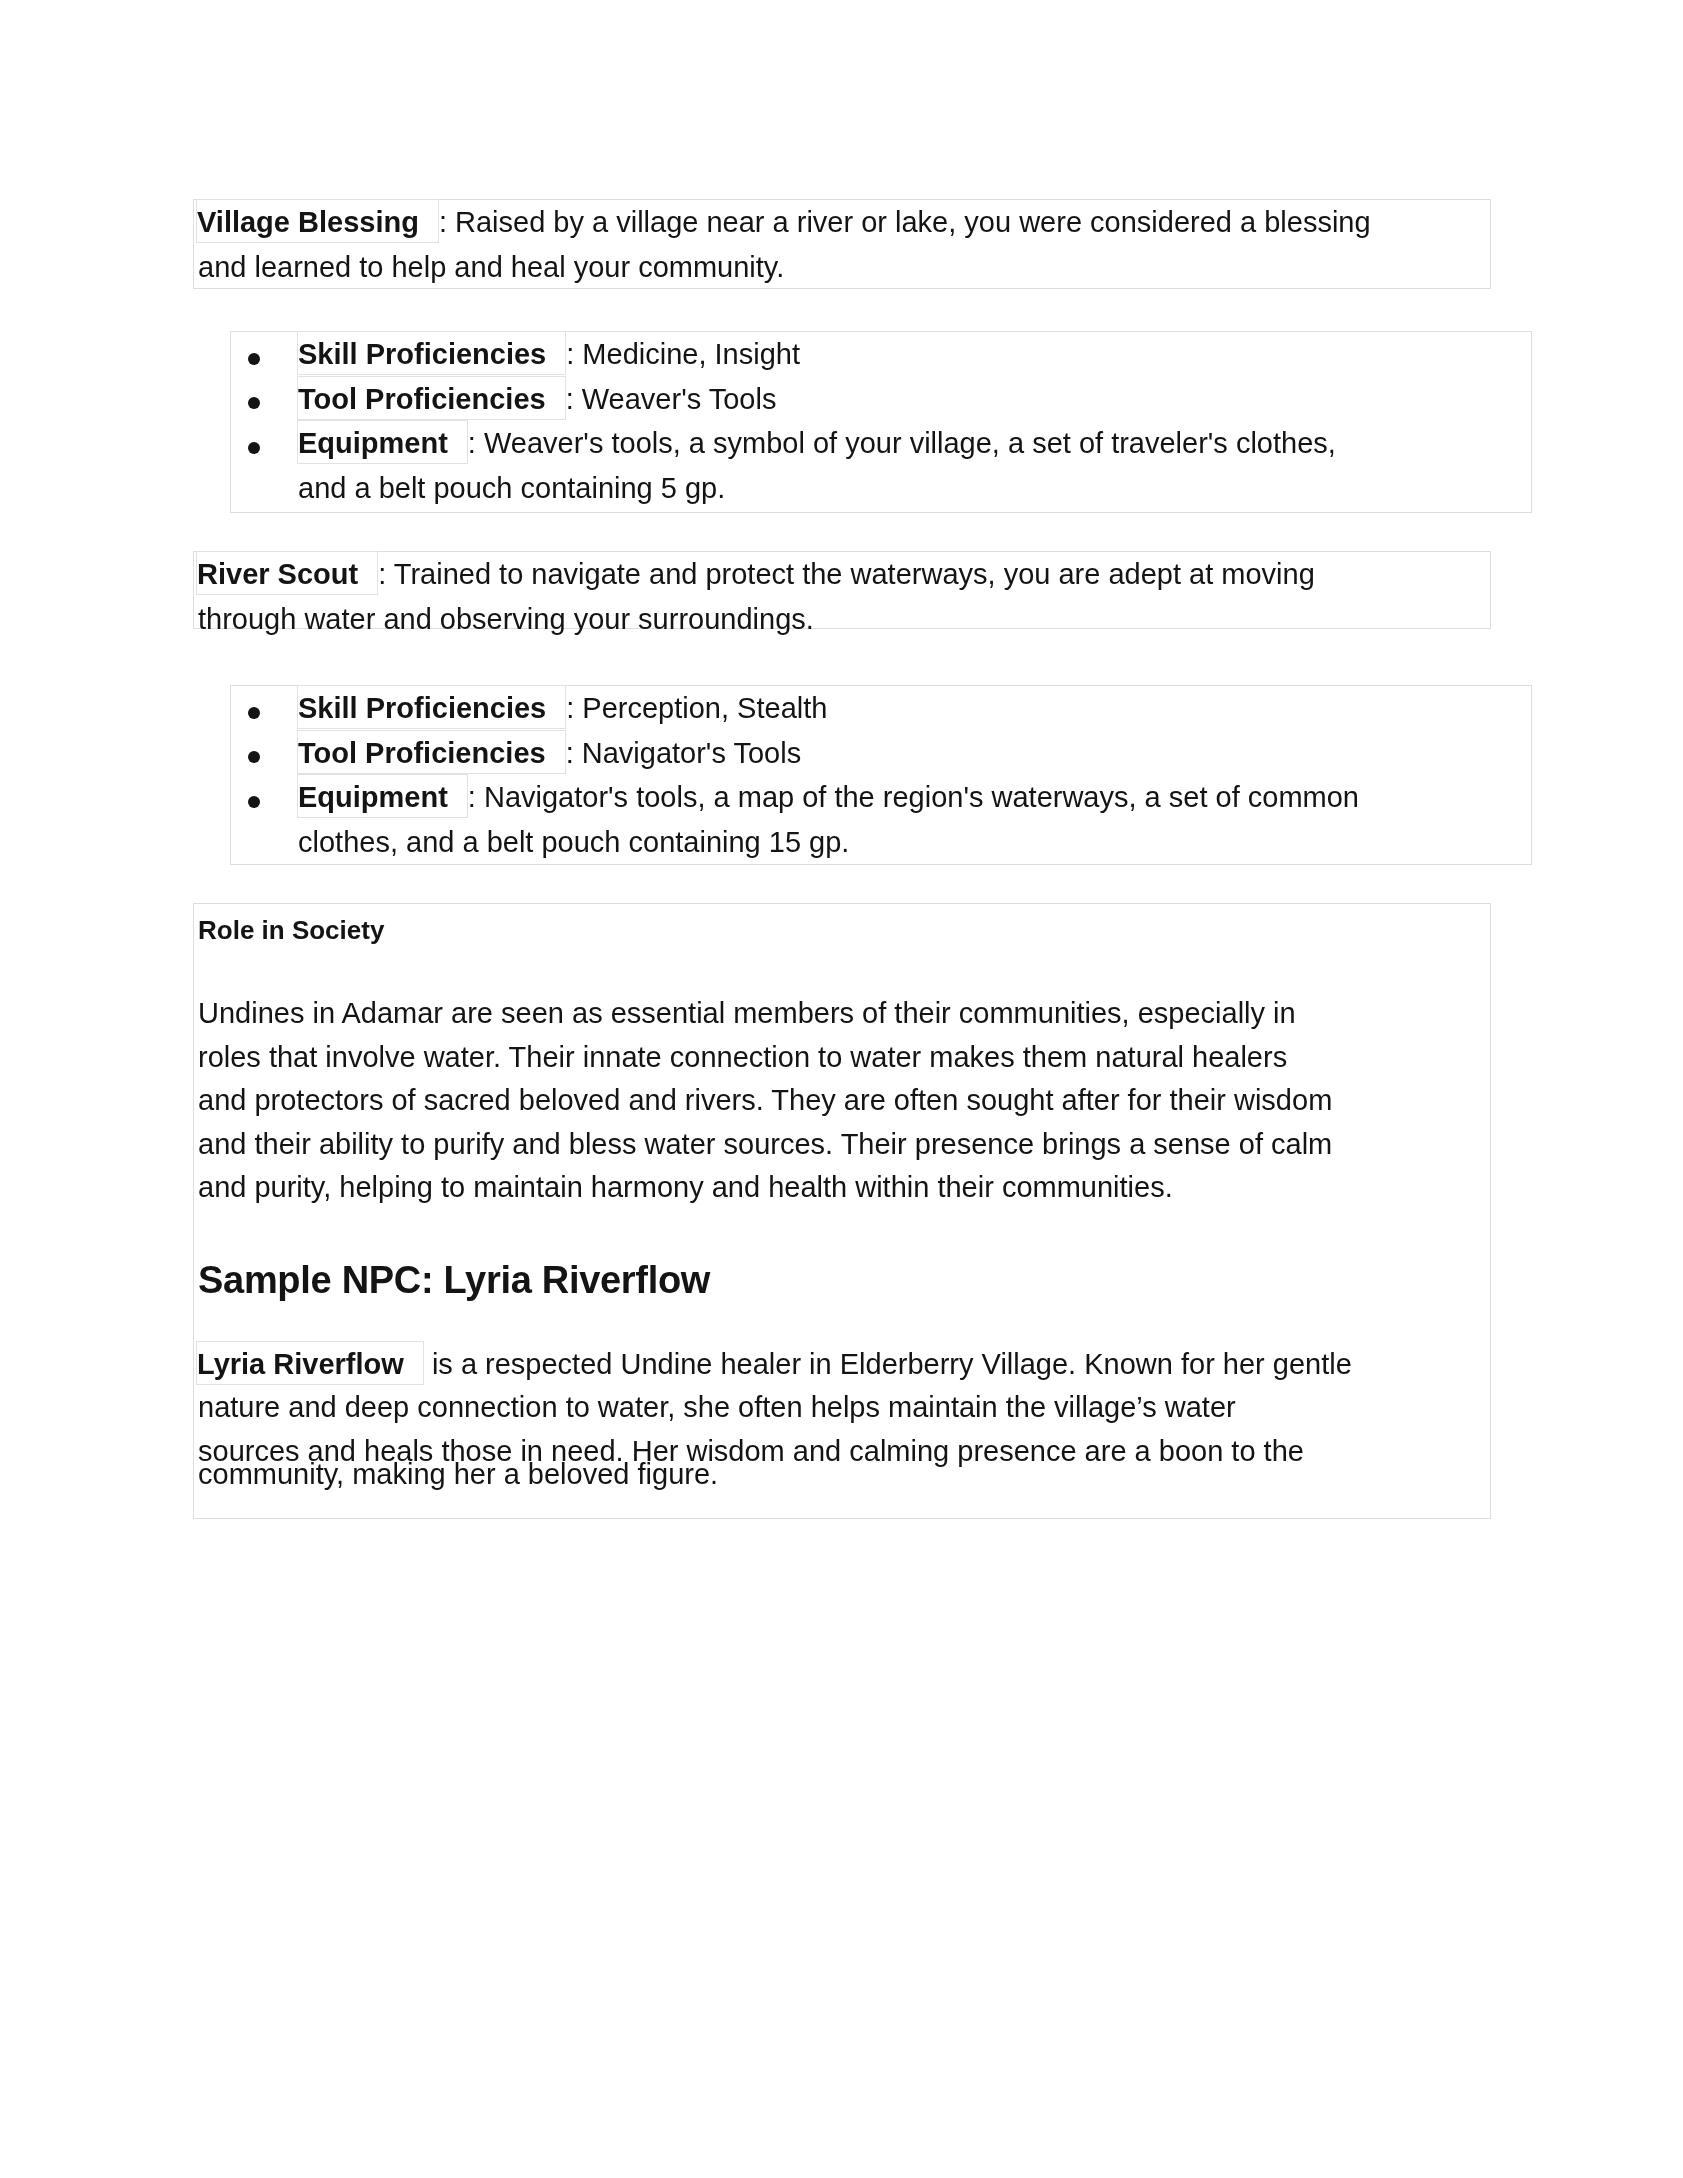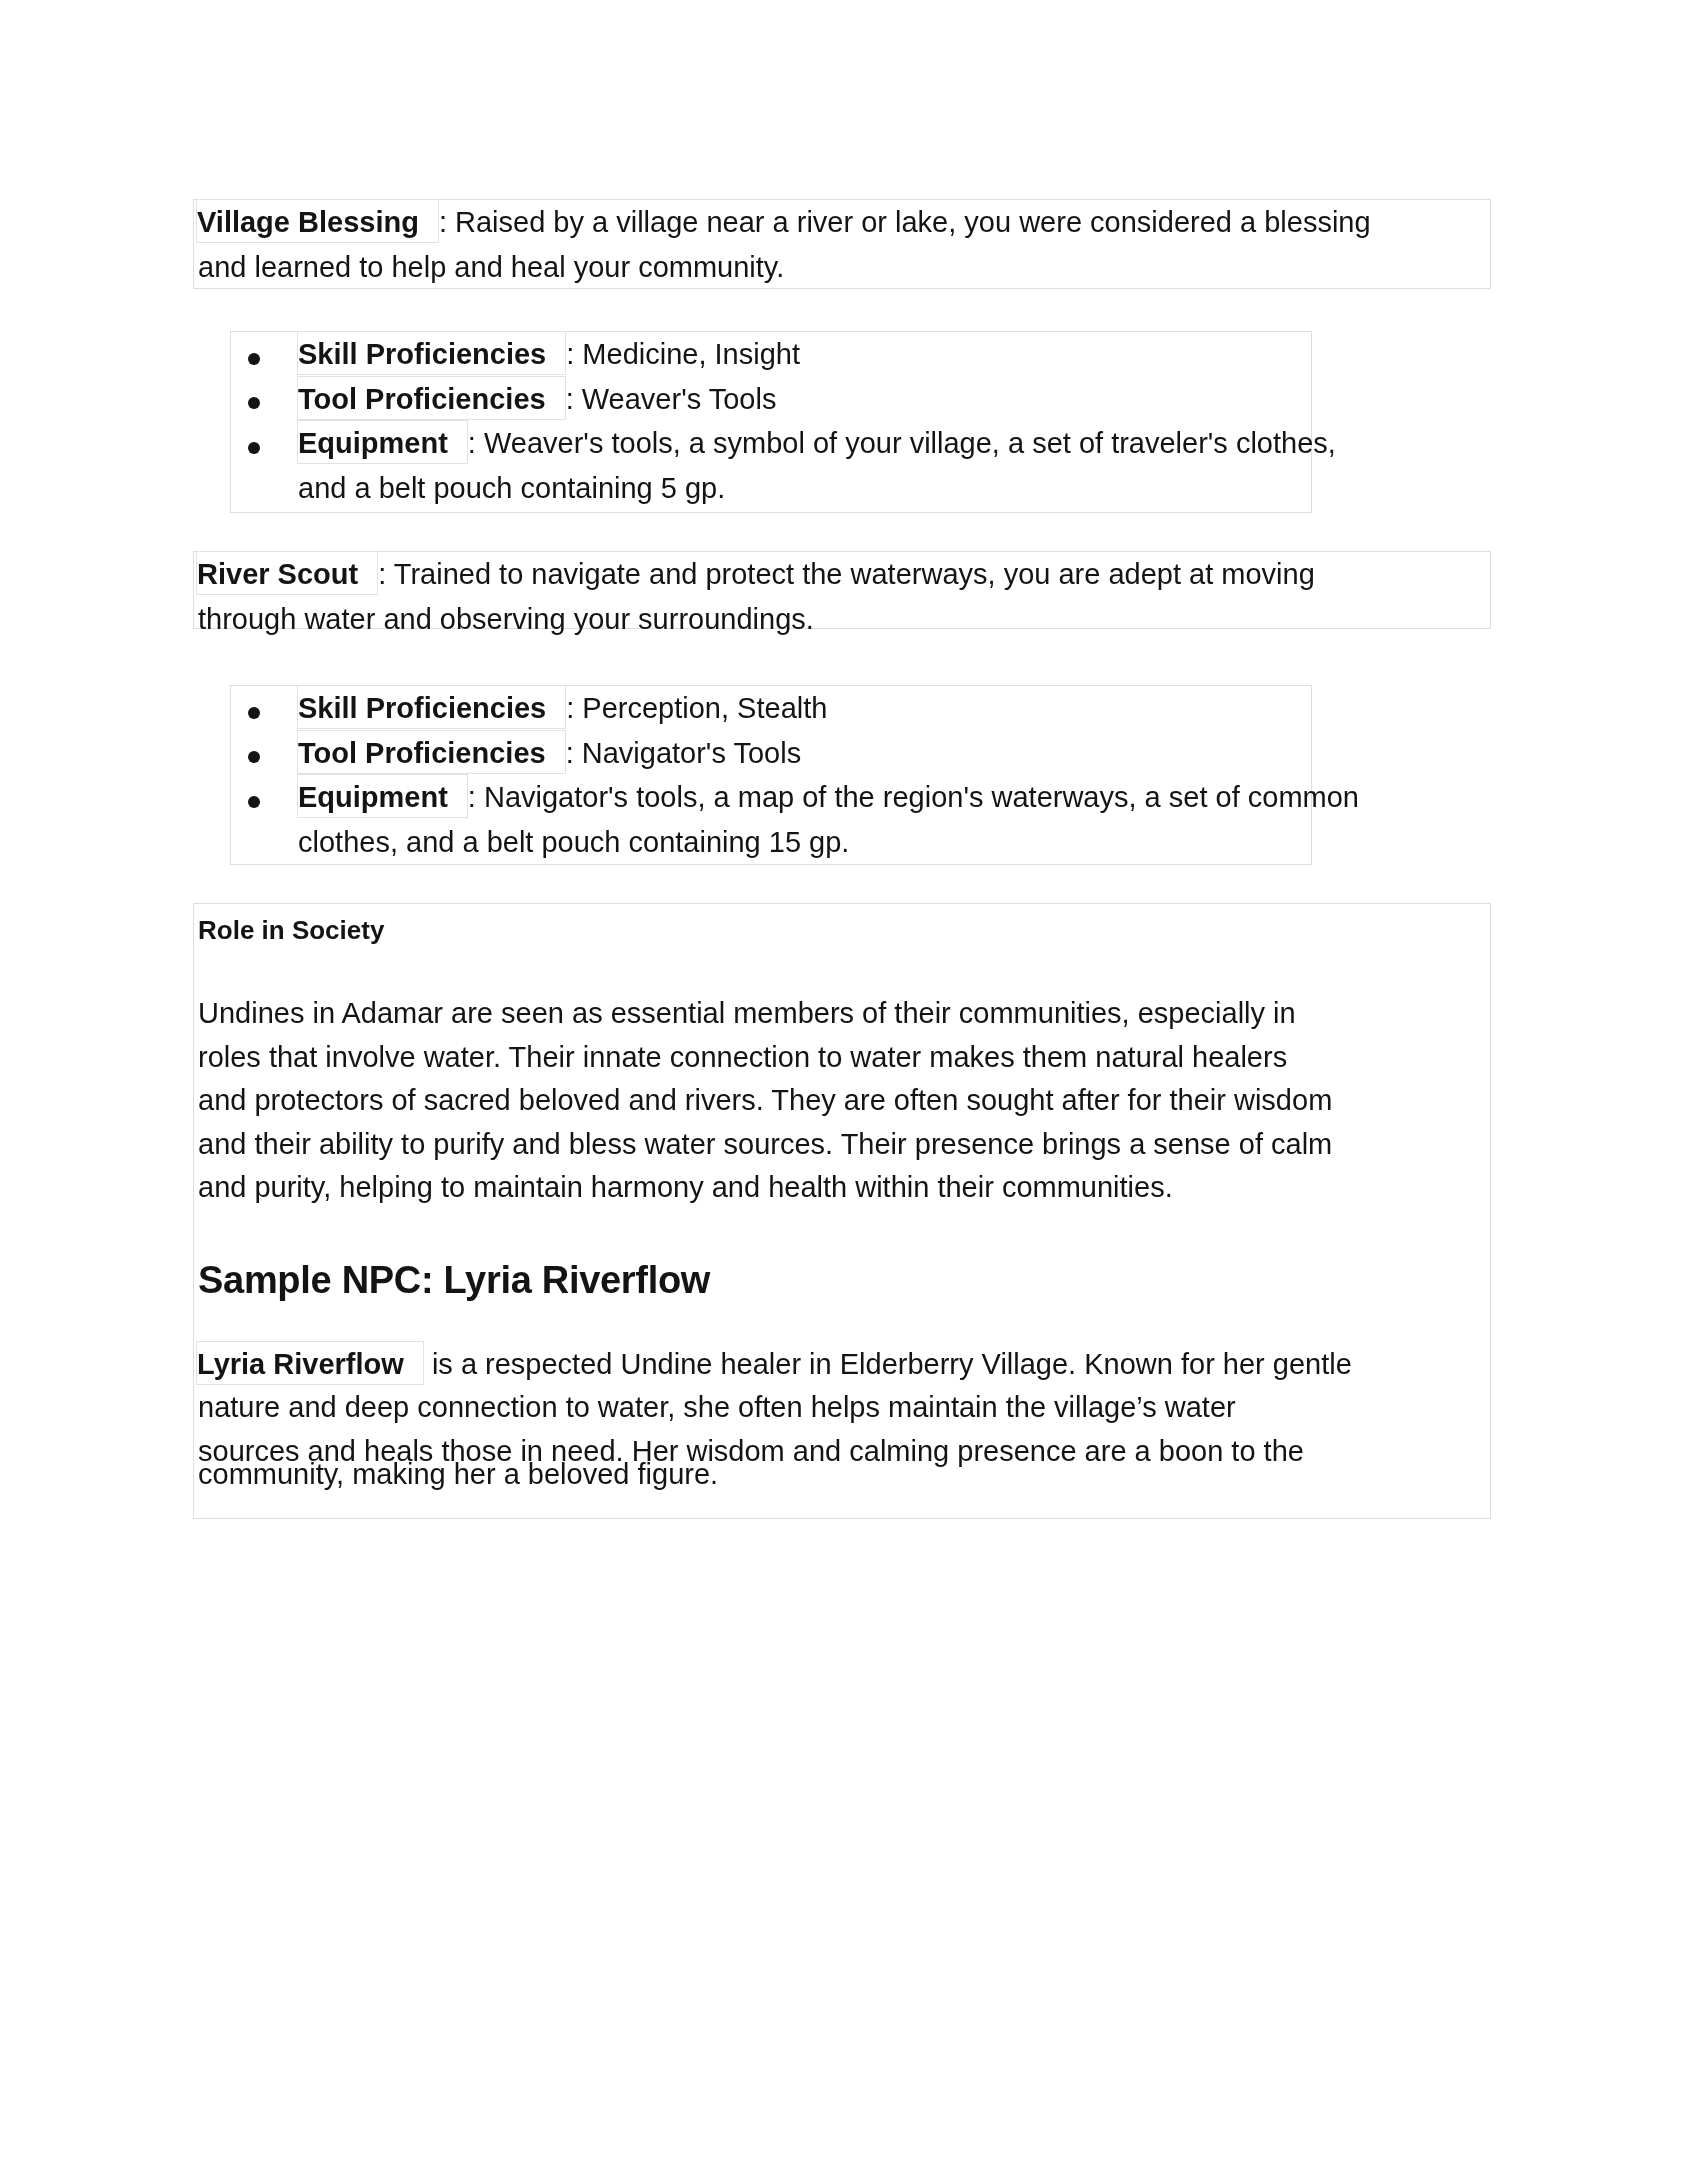--- a/index.html
+++ b/index.html
@@ -2,21 +2,21 @@
 <html><head>
 <meta charset="utf-8">
 <style>
   html, body { margin:0; padding:0; background:#ffffff; }
   body { width:1683px; height:2178px; position:relative; overflow:hidden;
          font-family:"Liberation Sans", sans-serif; color:#141414; }
   .box { position:absolute; left:193px; width:1298px; border:1px solid #dedede; box-sizing:border-box; }
   .line { position:absolute; left:4px; white-space:nowrap; font-size:29px; line-height:44px; height:44px; }
   .b { font-weight:bold; }
   .lbl { display:inline-block; border:1px solid #e2e2e2; margin:-1px 0 -1px -1px; height:44px; box-sizing:border-box; padding-right:19px; }
-  .list { left:230px; width:1082px; }
+  .list { left:230px; width:1302px; }
   .bullet { position:absolute; left:17px; width:12px; height:12px; border-radius:50%; background:#141414; }
   .list .line { left:67px; }
   .heading { position:absolute; left:4px; white-space:nowrap; font-size:38px; font-weight:bold; line-height:50px; letter-spacing:-0.3px; }
   .subhead { position:absolute; left:4px; white-space:nowrap; font-size:26px; font-weight:bold; line-height:40px; }
 </style>
 </head>
 <body>
 
 <div class="box" style="top:199px;height:90px;">
   <div class="line" style="top:0px;left:3px;"><span class="lbl b">Village Blessing</span><span>: Raised by a village near a river or lake, you were considered a blessing</span></div>

